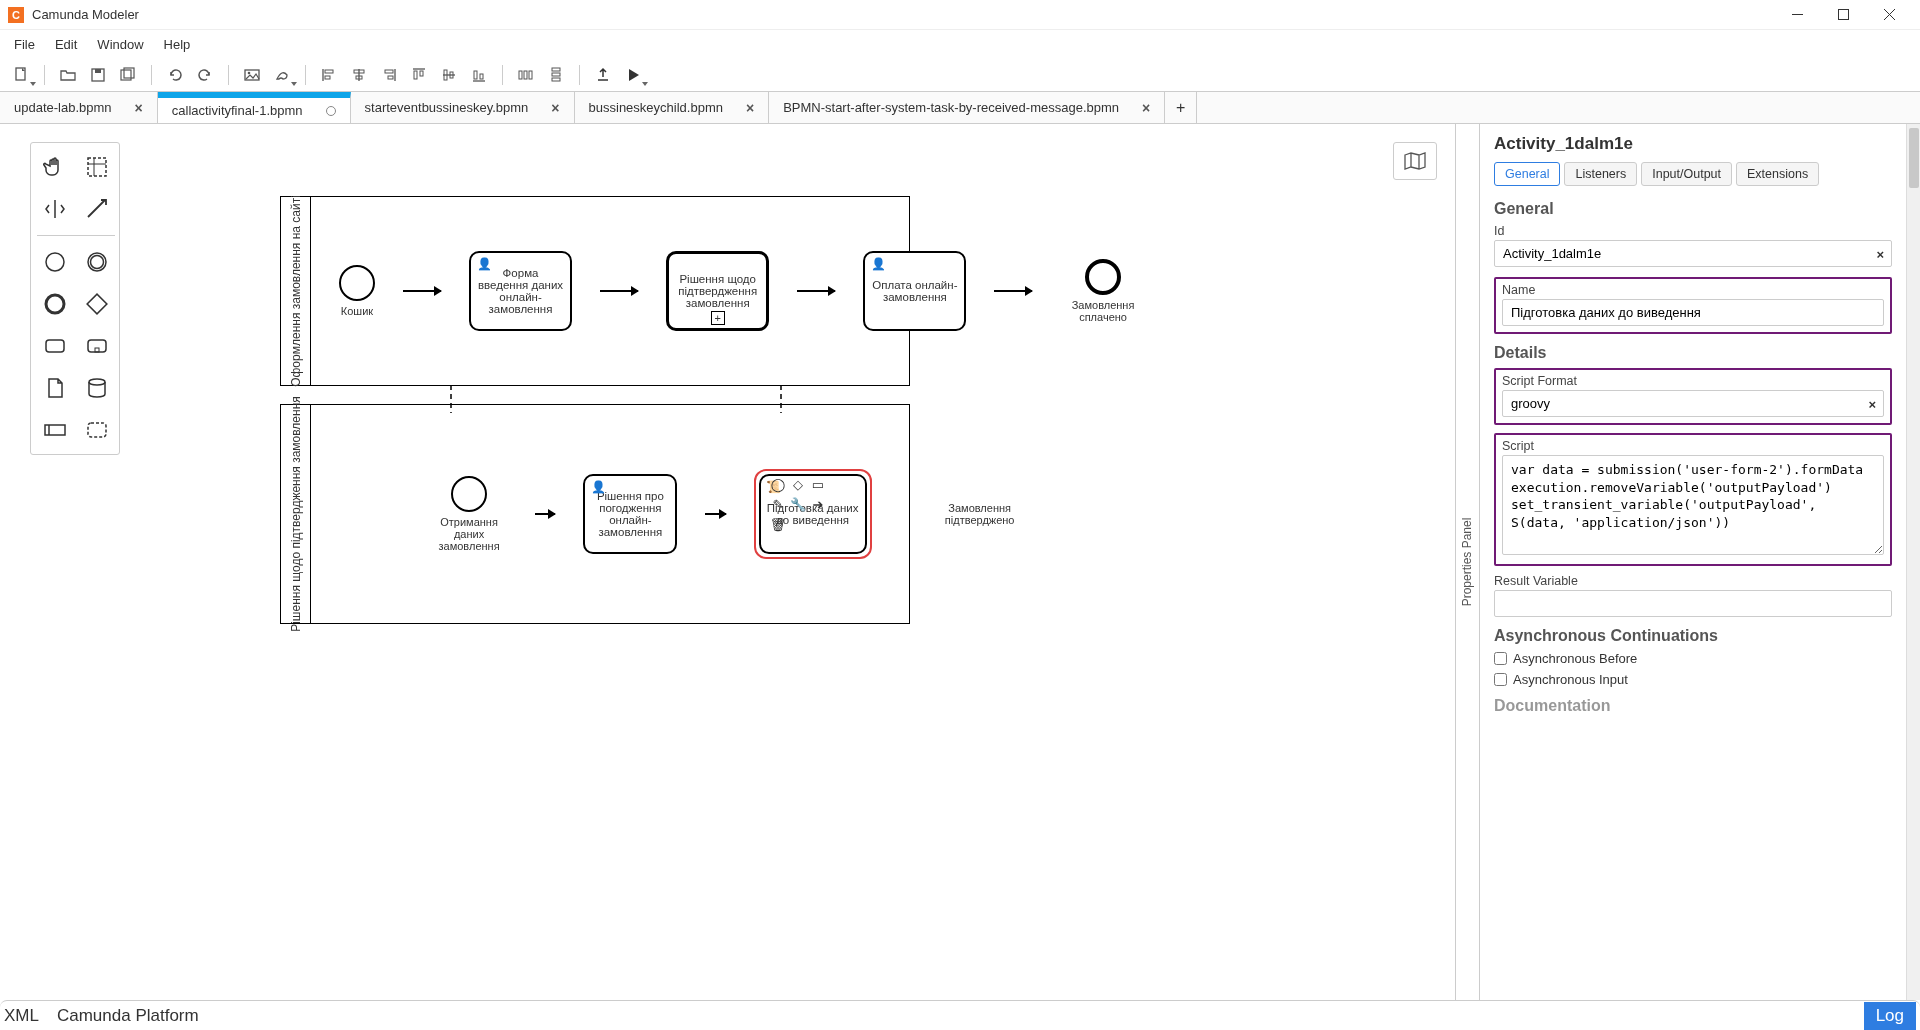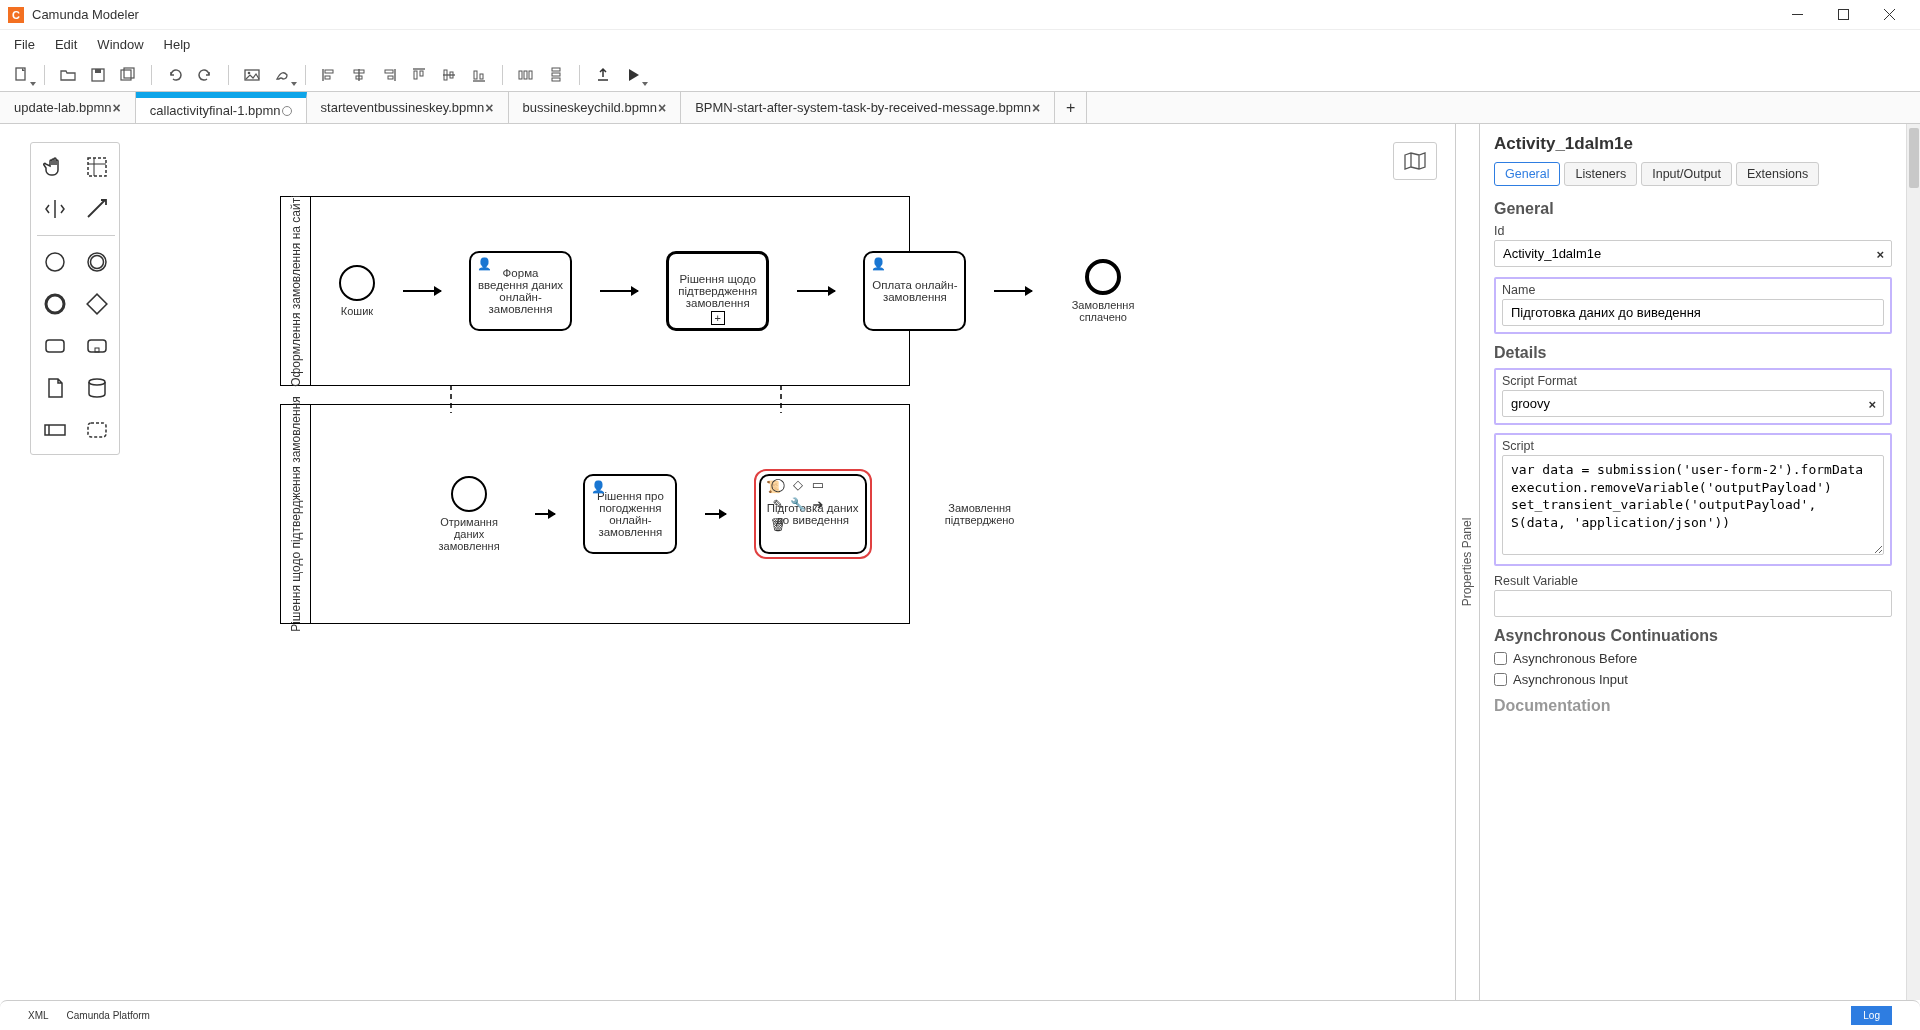--- a/index.html
+++ b/index.html
@@ -19,21 +19,21 @@
 
 
 .toolbar { height: 34px; display: flex; align-items: center; padding: 0 8px; border-bottom: 1px solid #ccc; gap: 4px; }
 .toolbar .tool-btn { width: 26px; height: 26px; display: flex; align-items: center; justify-content: center; cursor: pointer; border-radius: 2px; position: relative; }
 .toolbar .tool-sep { width: 1px; height: 20px; background: #ccc; margin: 0 6px; }
 .toolbar .caret::after { content: ""; position: absolute; right: -2px; bottom: 2px; border-left: 3px solid transparent; border-right: 3px solid transparent; border-top: 4px solid #666; }
 .toolbar svg { width: 16px; height: 16px; }
 
 
 .tabs-row { height: 32px; display: flex; align-items: stretch; border-bottom: 1px solid #ccc; background: #fafafa; }
-.file-tab { display: flex; align-items: center; padding: 0 14px; border-right: 1px solid #ccc; cursor: pointer; background: #fafafa; gap: 1px; font-size: 13px; }
+.file-tab { display: flex; align-items: center; padding: 0 14px; border-right: 1px solid #ccc; cursor: pointer; background: #fafafa; gap: 23px; font-size: 13px; }
 .file-tab.active { background: #fff; border-top: 6px solid #0ea5e9; }
 .file-tab .circle-ind { width: 10px; height: 10px; border: 1.5px solid #888; border-radius: 50%; }
 .file-tab .close-x { font-size: 14px; color: #555; font-weight: bold; }
 .tabs-row .add-tab { width: 32px; display: flex; align-items: center; justify-content: center; border-right: 1px solid #ccc; cursor: pointer; font-size: 16px; }
 
 
 .main { display: flex; height: calc(100% - 30px - 28px - 34px - 32px - 30px); }
 .canvas-wrap { flex: 1; position: relative; background: #fff; }
 .palette { position: absolute; left: 30px; top: 18px; width: 90px; background: #fff; border: 1px solid #ccc; border-radius: 3px; padding: 6px; display: grid; grid-template-columns: 1fr 1fr; gap: 6px; }
 .palette .pal-sep { grid-column: 1 / -1; height: 1px; background: #ccc; margin: 2px 0; }
@@ -72,26 +72,26 @@
 .props h2 { font-size: 17px; font-weight: bold; margin-bottom: 8px; }
 .prop-tabs { display: flex; gap: 4px; margin-bottom: 14px; }
 .prop-tab { border: 1px solid #ccc; padding: 4px 10px; border-radius: 3px; font-size: 12.5px; cursor: pointer; background: #f5f5f5; }
 .prop-tab.active { border-color: #2e7de1; color: #2e7de1; background: #fff; }
 .section-h { font-size: 16px; font-weight: 600; margin: 10px 0 6px 0; color: #555; }
 .field-lbl { font-size: 12.5px; color: #444; margin-bottom: 2px; display: block; }
 .text-input, .select-input, .textarea-input { width: 100%; border: 1px solid #ccc; padding: 5px 8px; font-size: 13px; border-radius: 2px; font-family: inherit; background: #fff; }
 .input-clear-wrap { position: relative; }
 .input-clear-wrap .clear-x { position: absolute; right: 8px; top: 50%; transform: translateY(-50%); cursor: pointer; font-weight: bold; color: #333; }
 .textarea-input { font-family: "Consolas", monospace; font-size: 13px; resize: both; min-height: 90px; line-height: 1.35; }
-.hl-box { border: 2px solid #c4b5fd; padding: 4px 6px 6px 6px; margin-bottom: 8px; border-radius: 2px; }
+.hl-box { border: 2px solid #701a75; padding: 4px 6px 6px 6px; margin-bottom: 8px; border-radius: 2px; }
 .field-block { margin-bottom: 10px; }
 .chk-row { display: flex; align-items: center; gap: 6px; margin: 6px 0; font-size: 13px; }
 
 
-.statusbar { height: 30px; border-top: 1px solid #ccc; display: flex; align-items: center; padding: 0 28px; gap: 18px; font-size: 10px; border-radius: 7px; }
+.statusbar { height: 30px; border-top: 1px solid #ccc; display: flex; align-items: center; padding: 0 4px; gap: 18px; font-size: 17px; border-radius: 7px; }
 .statusbar .log-btn { margin-left: auto; background: #2e7de1; color: #fff; padding: 4px 12px; cursor: pointer; text-align: center; }
 
 
 .scroll-stub { width: 14px; background: #f0f0f0; border-left: 1px solid #ddd; position: relative; }
 .scroll-stub .thumb { position: absolute; top: 4px; left: 2px; width: 10px; height: 60px; background: #c8c8c8; border-radius: 2px; }
 </style>
 </head>
 <body>
 
 <div class="titlebar">

